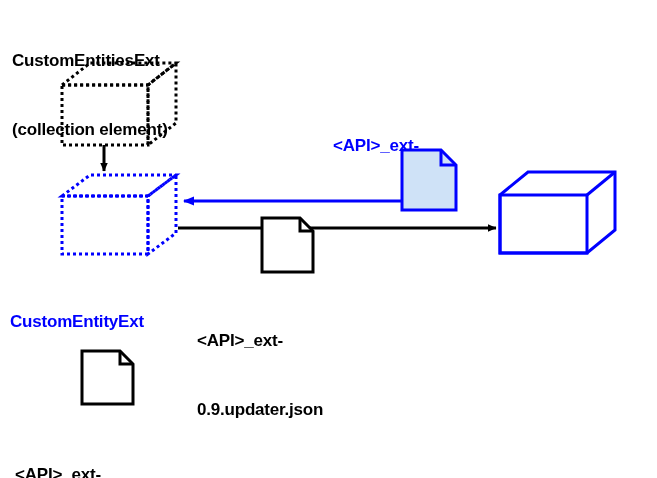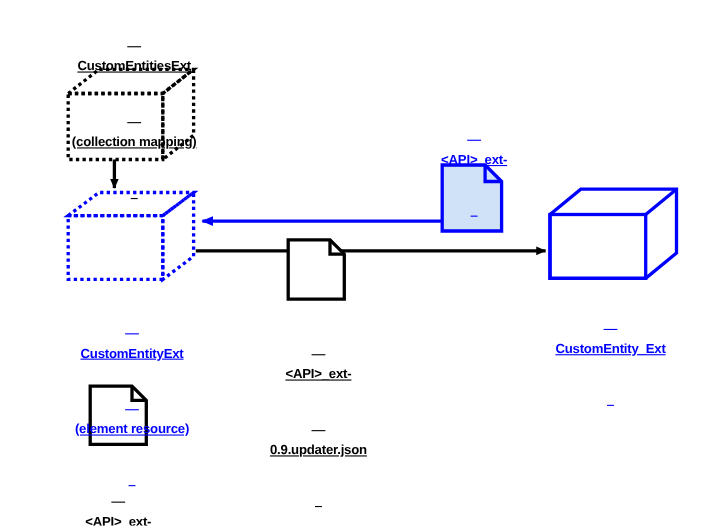--- a/index.html
+++ b/index.html
@@ -22,26 +22,24 @@
     position: absolute;
     left: 0;
     top: 0;
     width: 657px;
     height: 478px;
   }
   .lbl {
     position: absolute;
     font-family: "Liberation Sans", sans-serif;
     font-weight: bold;
-    font-size: 12px;
+    font-size: 17px;
     line-height: 23px;
-    text-align: center;
     white-space: pre;
     letter-spacing: -0.2px;
-    text-decoration: underline;
   }
   .lbl.black { color: #000000; }
   .lbl.blue  { color: #0000ff; }
   .lbl span { display: block; }
 </style>
 </head>
 <body>
 
 <div id="canvas">
 
@@ -99,30 +97,28 @@
 
     <g>
       <path d="M500,195 L528,172 L615,172 L615,230 L587,253 L500,253 Z" fill="none" stroke="#0000ff" stroke-width="3" stroke-linejoin="miter"></path>
       <rect x="500" y="195" width="87" height="58" fill="none" stroke="#0000ff" stroke-width="3"></rect>
       <line x1="587" y1="195" x2="615" y2="172" stroke="#0000ff" stroke-width="3"></line>
     </g>
   </svg>
 
   <div class="lbl black" style="left:12px; top:3px; width:220px;">
     <span>CustomEntitiesExt</span>
-    <span>(collection mapping)</span>
+    <span>(collection element)</span>
   </div>
 
   <div class="lbl blue" style="left:10px; top:264px; width:220px;">
     <span>CustomEntityExt</span>
-    <span>(element resource)</span>
   </div>
 
   <div class="lbl blue" style="left:455px; top:260px; width:200px;">
-    <span>CustomEntity_Ext</span>
   </div>
 
   <div class="lbl blue" style="left:333px; top:88px; width:196px;">
     <span>&lt;API&gt;_ext-</span>
   </div>
 
   <div class="lbl black" style="left:197px; top:283px; width:185px;">
     <span>&lt;API&gt;_ext-</span>
     <span>0.9.updater.json</span>
   </div>

